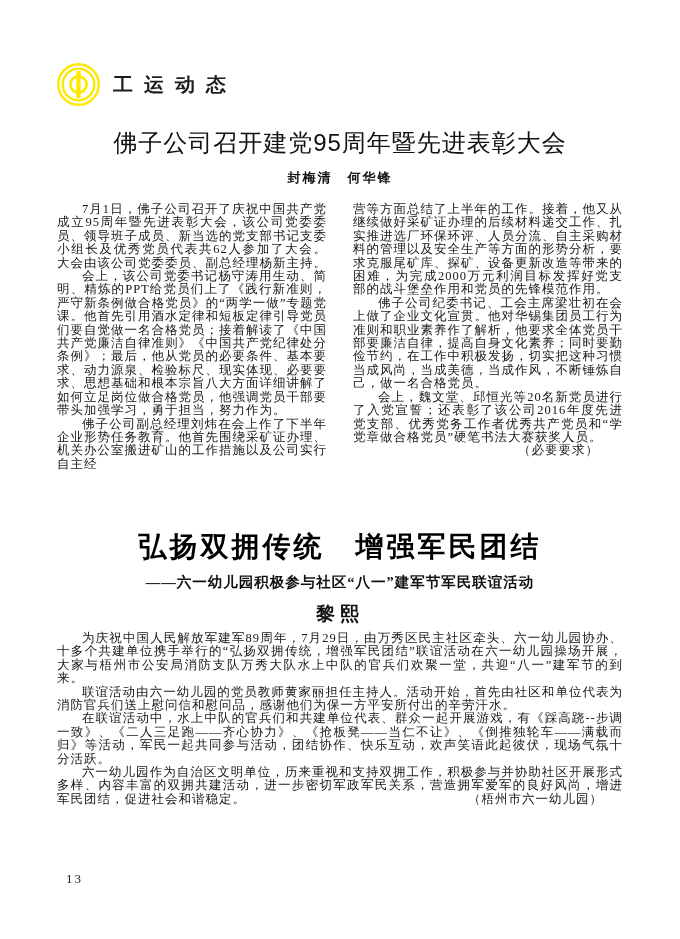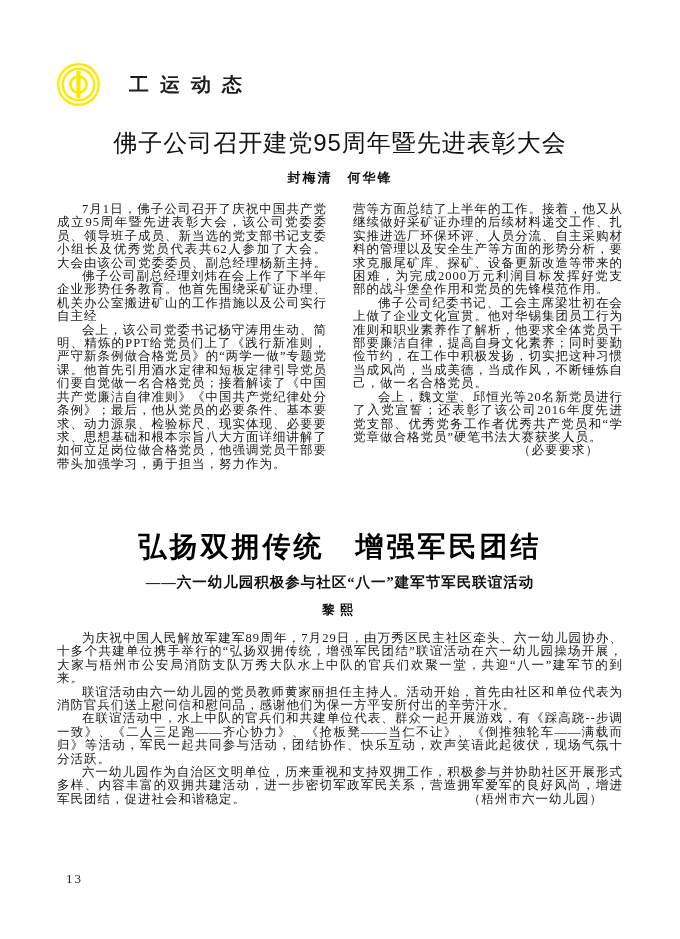--- a/index.html
+++ b/index.html
@@ -14,21 +14,21 @@
     overflow: hidden;
   }
 
   
   .masthead {
     position: absolute;
     top: 62px;
     left: 56px;
     display: flex;
     align-items: center;
-    gap: 28px;
+    gap: 12px;
   }
   .masthead .logo { width: 45px; height: 45px; display: block; }
   .masthead .mast-title {
     font-family: "DejaVu Serif", "Liberation Serif", serif;
     font-weight: bold;
     font-size: 20px;
     letter-spacing: 11px;
     color: #1c1c1c;
     transform: scaleY(0.95);
   }
@@ -115,21 +115,21 @@
     color: #111;
   }
   .a2-author {
     position: absolute;
     top: 601px;
     left: 0;
     width: 100%;
     text-align: center;
     font-family: "Liberation Sans", "DejaVu Sans", sans-serif;
     font-weight: bold;
-    font-size: 13px;
+    font-size: 19px;
     letter-spacing: 5px;
     color: #111;
   }
   .a2-body {
     position: absolute;
     top: 632px;
     left: 57px;
     width: 566px;
   }
   .a2-sign {
@@ -161,22 +161,22 @@
     </svg>
     <span class="mast-title">工运动态</span>
   </div>
 
   <div class="a1-title">佛子公司召开建党95周年暨先进表彰大会</div>
   <div class="a1-authors">封梅清　何华锋</div>
 
   <div class="a1-columns">
     <div class="col">
       <p class="para">7月1日，佛子公司召开了庆祝中国共产党成立95周年暨先进表彰大会，该公司党委委员、领导班子成员、新当选的党支部书记支委小组长及优秀党员代表共62人参加了大会。大会由该公司党委委员、副总经理杨新主持。</p>
+      <p class="para">会上，该公司党委书记杨守涛用生动、简明、精炼的PPT给党员们上了《践行新准则，严守新条例做合格党员》的“两学一做”专题党课。他首先引用酒水定律和短板定律引导党员们要自觉做一名合格党员；接着解读了《中国共产党廉洁自律准则》《中国共产党纪律处分条例》；最后，他从党员的必要条件、基本要求、动力源泉、检验标尺、现实体现、必要要求、思想基础和根本宗旨八大方面详细讲解了如何立足岗位做合格党员，他强调党员干部要带头加强学习，勇于担当，努力作为。</p>
       <p class="para">佛子公司副总经理刘炜在会上作了下半年企业形势任务教育。他首先围绕采矿证办理、机关办公室搬进矿山的工作措施以及公司实行自主经</p>
-      <p class="para">会上，该公司党委书记杨守涛用生动、简明、精炼的PPT给党员们上了《践行新准则，严守新条例做合格党员》的“两学一做”专题党课。他首先引用酒水定律和短板定律引导党员们要自觉做一名合格党员；接着解读了《中国共产党廉洁自律准则》《中国共产党纪律处分条例》；最后，他从党员的必要条件、基本要求、动力源泉、检验标尺、现实体现、必要要求、思想基础和根本宗旨八大方面详细讲解了如何立足岗位做合格党员，他强调党员干部要带头加强学习，勇于担当，努力作为。</p>
     </div>
     <div class="col">
       <p class="para cont">营等方面总结了上半年的工作。接着，他又从继续做好采矿证办理的后续材料递交工作、扎实推进选厂环保环评、人员分流、自主采购材料的管理以及安全生产等方面的形势分析，要求克服尾矿库、探矿、设备更新改造等带来的困难，为完成2000万元利润目标发挥好党支部的战斗堡垒作用和党员的先锋模范作用。</p>
       <p class="para">佛子公司纪委书记、工会主席梁壮初在会上做了企业文化宣贯。他对华锡集团员工行为准则和职业素养作了解析，他要求全体党员干部要廉洁自律，提高自身文化素养；同时要勤俭节约，在工作中积极发扬，切实把这种习惯当成风尚，当成美德，当成作风，不断锤炼自己，做一名合格党员。</p>
       <p class="para">会上，魏文堂、邱恒光等20名新党员进行了入党宣誓；还表彰了该公司2016年度先进党支部、优秀党务工作者优秀共产党员和“学党章做合格党员”硬笔书法大赛获奖人员。</p>
       <p class="sign a1-sign">（必要要求）</p>
     </div>
   </div>
 
   <div class="a2-title">弘扬双拥传统　增强军民团结</div>

